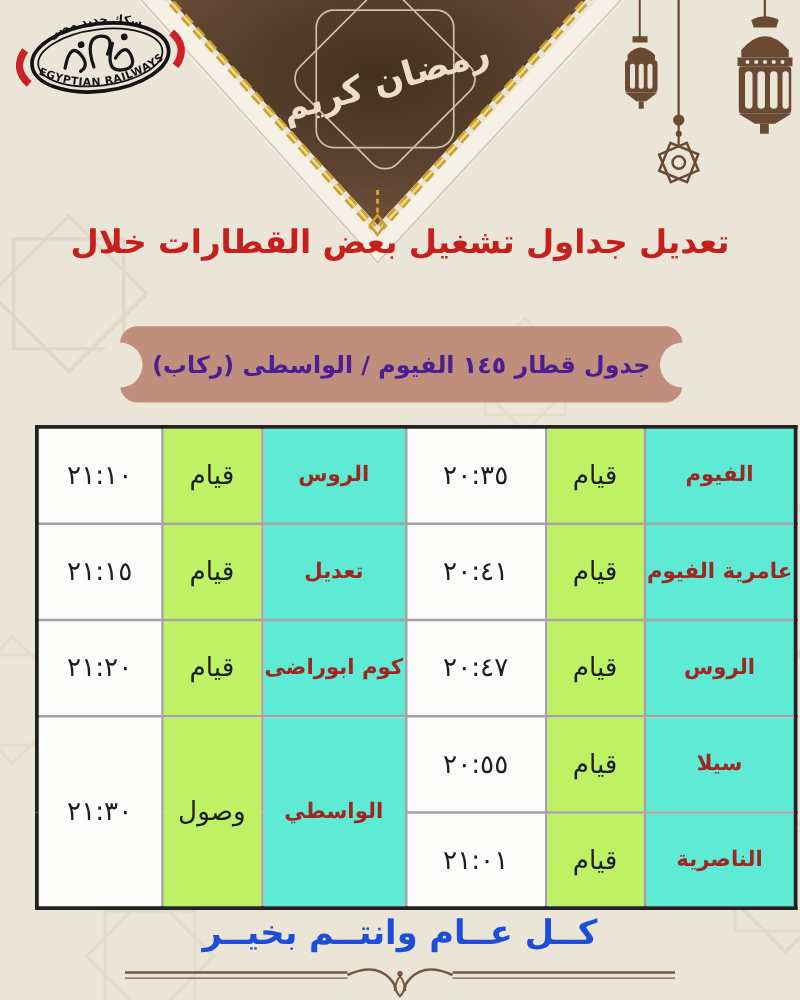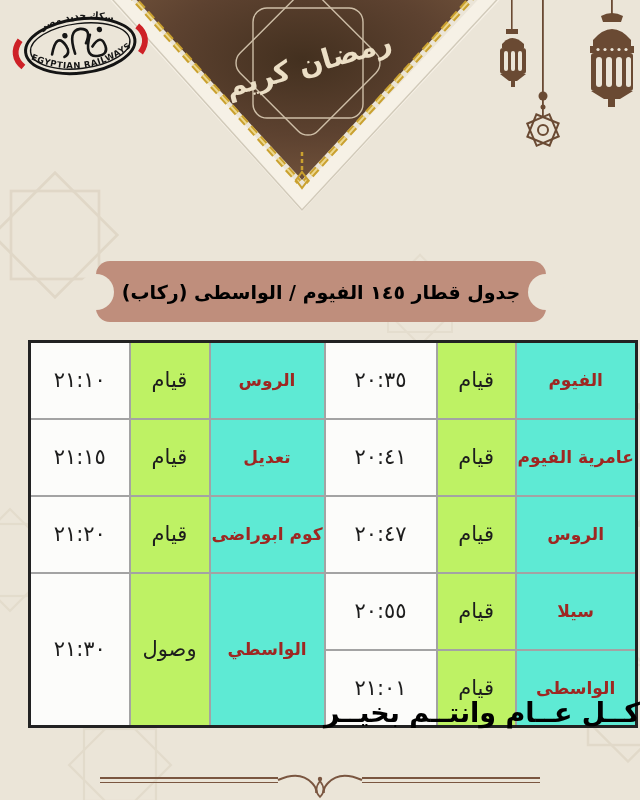--- a/index.html
+++ b/index.html
@@ -19,35 +19,35 @@
   #title{left:0;top:176px;width:640px;text-align:center;direction:rtl;
          color:#c5201d;font-weight:bold;font-size:26px;line-height:37px;}
   
   #ribbon{left:96px;top:261px;width:450px;height:61px;background:#bf8e7c;
           border-radius:14px;}
   #ribbon::before,#ribbon::after{content:"";position:absolute;top:50%;
           width:36px;height:36px;border-radius:50%;background:#ebe5d8;
           transform:translateY(-50%);}
   #ribbon::before{left:-18px;} #ribbon::after{right:-18px;}
   #ribbon .ribbon-text{width:100%;height:100%;display:flex;align-items:center;
-          justify-content:center;direction:rtl;color:#000000;
+          justify-content:center;direction:rtl;color:#4c1d95;
           font-weight:bold;font-size:19px;}
   
   #schedule-table{left:28px;top:340px;}
   table{border-collapse:collapse;table-layout:fixed;direction:rtl;
         border:3px solid #222;background:#fcfcfa;}
   td{border:2px solid #a3a3a3;text-align:center;vertical-align:middle;
      overflow:hidden;white-space:nowrap;}
   tr{height:77px;}
   td.station{background:#5eead4;color:#9e2722;font-weight:bold;font-size:17px;}
   td.action{background:#bef264;color:#1d1d1d;font-size:21px;}
   td.time{background:#fcfcfa;color:#1d1d1d;font-size:21px;direction:ltr;}
   
-  #footer-greeting{left:0;top:697px;width:640px;direction:rtl;
-        color:#000000;font-weight:bold;font-size:27px;}
+  #footer-greeting{left:0;top:731px;width:640px;text-align:center;direction:rtl;
+        color:#1d4ed8;font-weight:bold;font-size:27px;}
   #footer-ornament{left:100px;top:769px;width:440px;height:30px;}
 </style>
 </head>
 <body>
 
 <svg id="bg-pattern" class="abs" viewBox="0 0 640 800" xmlns="http://www.w3.org/2000/svg">
   <defs>
     <g id="star8" fill="none" stroke="#d9cfbc" stroke-width="2.5">
       <rect x="-40" y="-40" width="80" height="80"></rect>
       <rect x="-40" y="-40" width="80" height="80" transform="rotate(45)"></rect>
@@ -174,20 +174,21 @@
     <text font-size="9.5" font-weight="bold" fill="#141414">
       <textPath href="#arcTop" startOffset="50%" text-anchor="middle">سكك حديد مصر</textPath>
     </text>
     <text font-size="8.5" font-weight="bold" fill="#141414" letter-spacing="0.5">
       <textPath href="#arcBot" startOffset="50%" text-anchor="middle">EGYPTIAN RAILWAYS</textPath>
     </text>
   </svg>
 </div>
 
 <div id="title" class="abs">
+  <div>تعديل جداول تشغيل بعض القطارات خلال</div>
 </div>
 
 <div id="ribbon" class="abs">
   <div class="ribbon-text">جدول قطار ١٤٥ الفيوم / الواسطى (ركاب)</div>
 </div>
 
 <div id="schedule-table" class="abs">
   <table>
     <colgroup>
       <col style="width:96px">
@@ -224,21 +225,21 @@
     </tr>
     <tr>
       <td class="station">سيلا</td>
       <td class="action">قيام</td>
       <td class="time">٢٠:٥٥</td>
       <td class="station" rowspan="2">الواسطي</td>
       <td class="action" rowspan="2">وصول</td>
       <td class="time" rowspan="2">٢١:٣٠</td>
     </tr>
     <tr>
-      <td class="station">الواسطى</td>
+      <td class="station">الناصرية</td>
       <td class="action">قيام</td>
       <td class="time">٢١:٠١</td>
     </tr>
   </tbody>
     </table>
 </div>
 
 <div id="footer-greeting" class="abs">كــل عــام وانتــم بخيــر</div>
 
 <svg id="footer-ornament" class="abs" viewBox="0 0 440 30" xmlns="http://www.w3.org/2000/svg">

